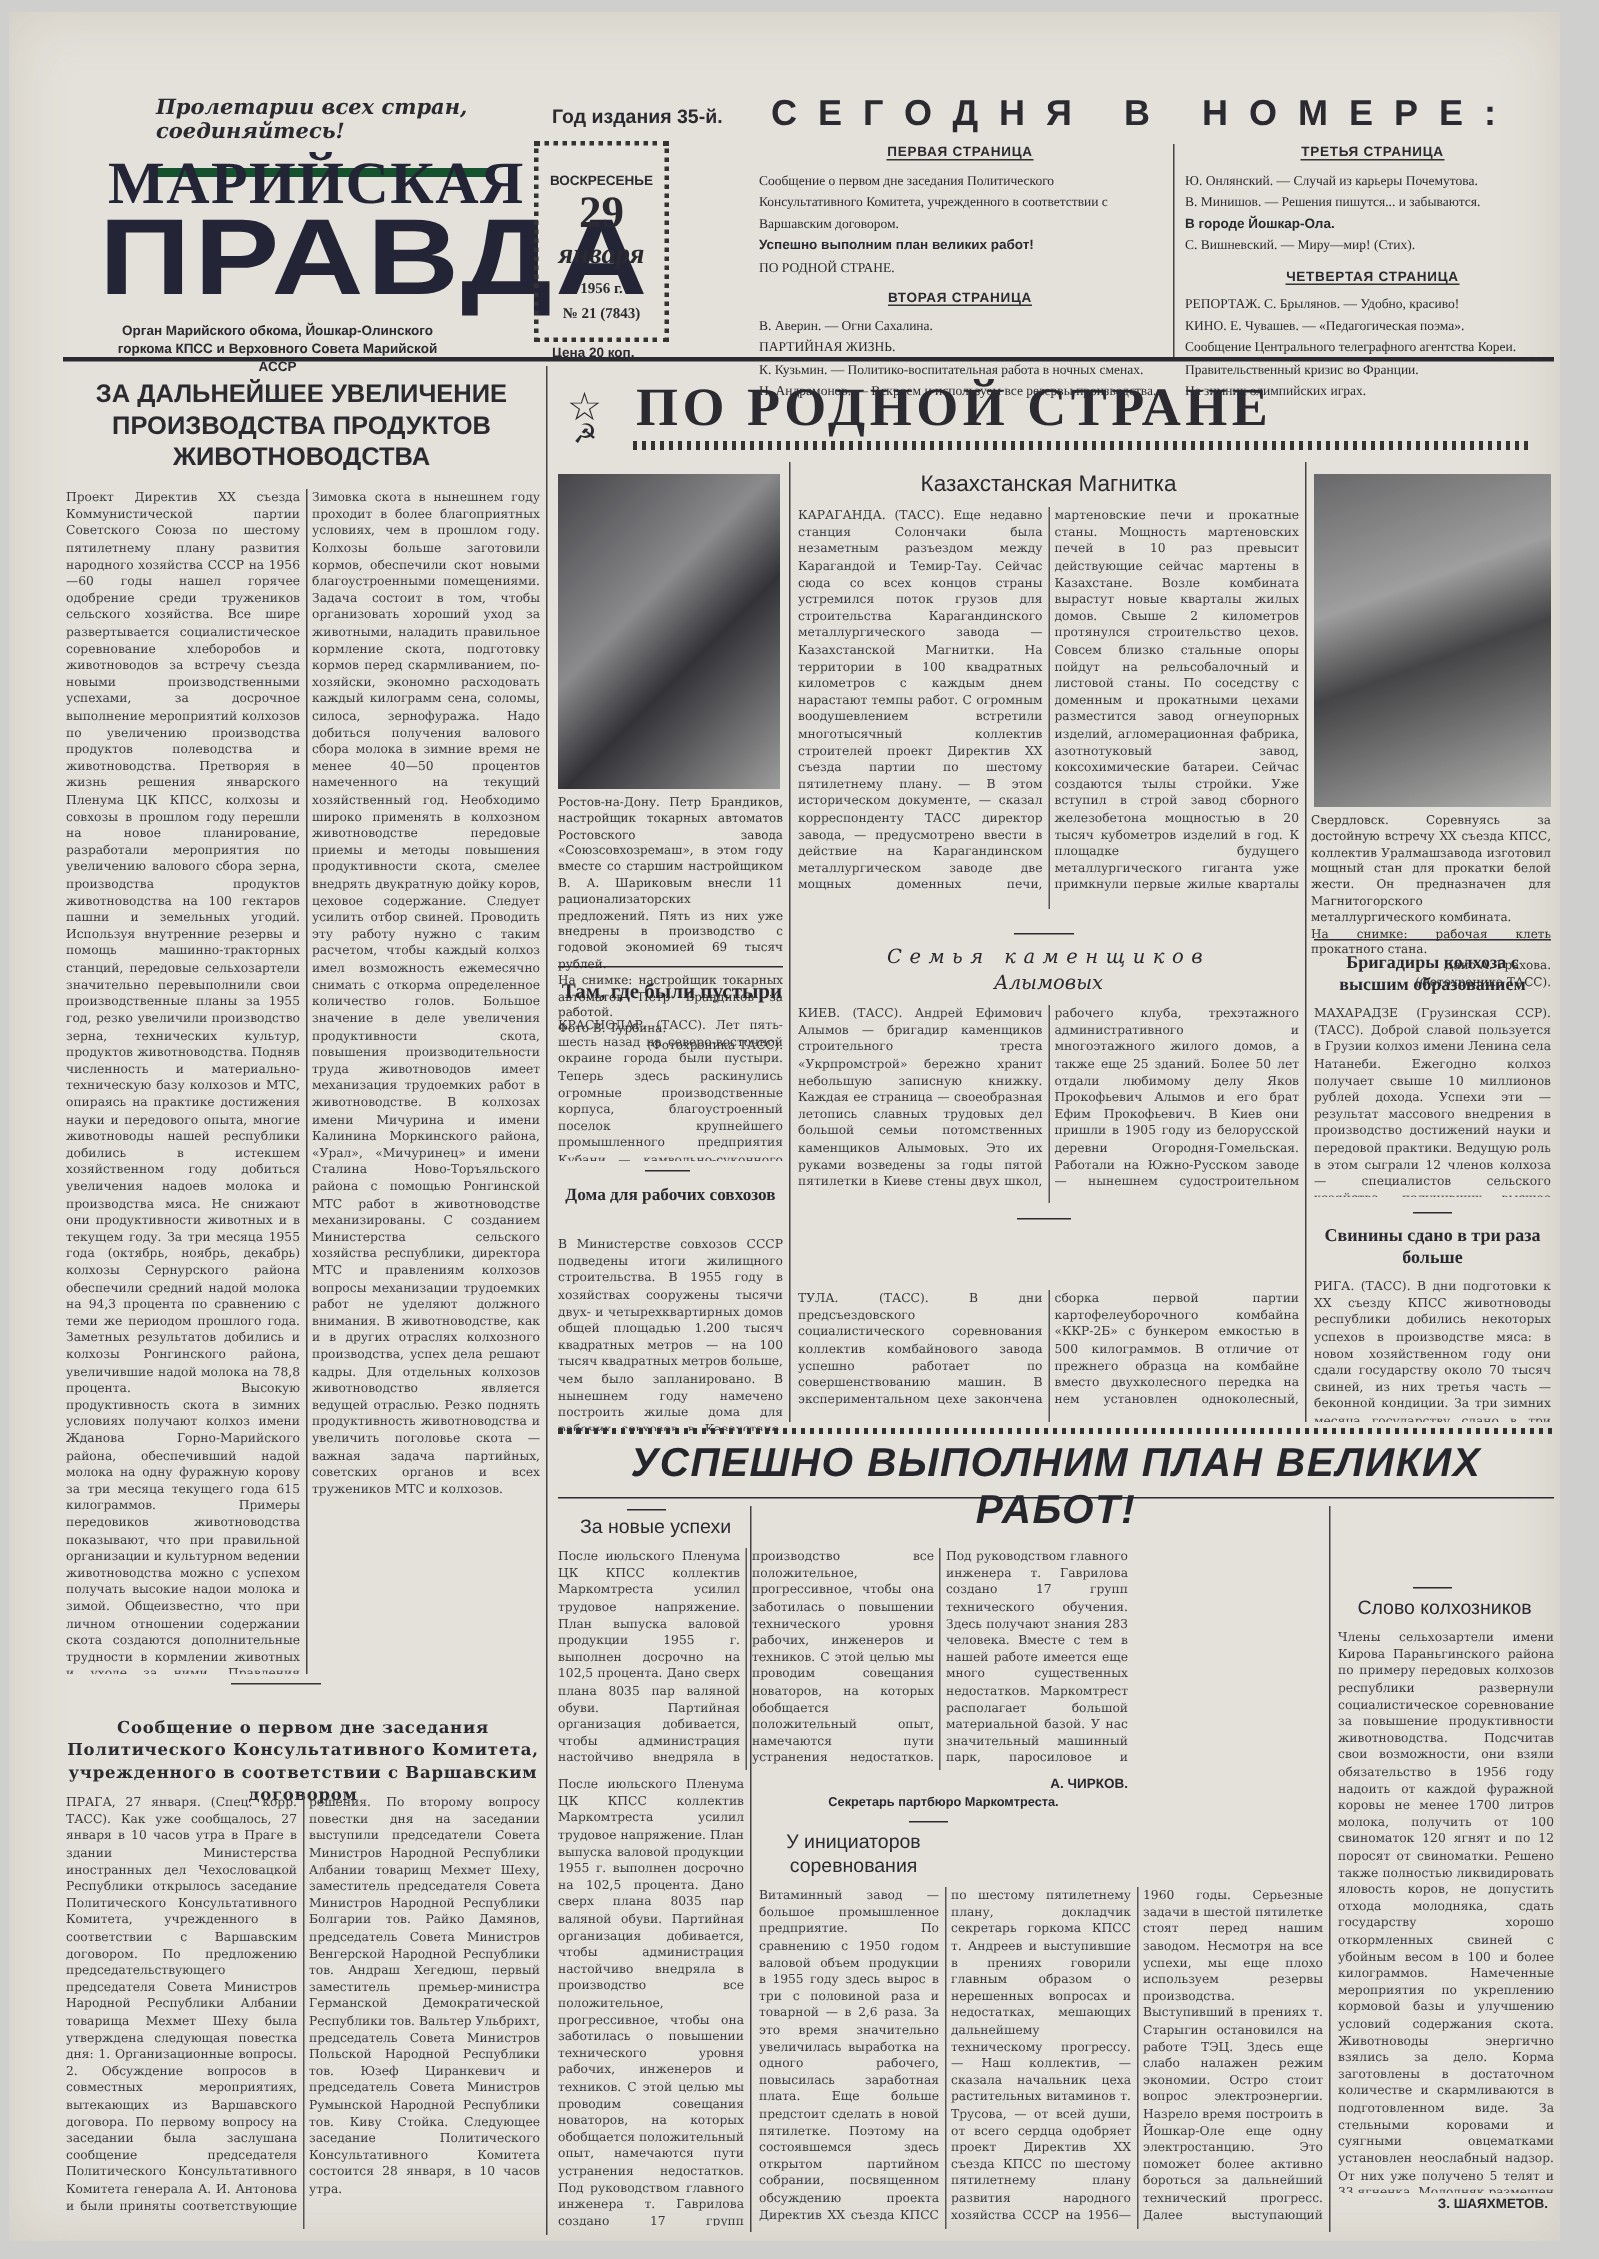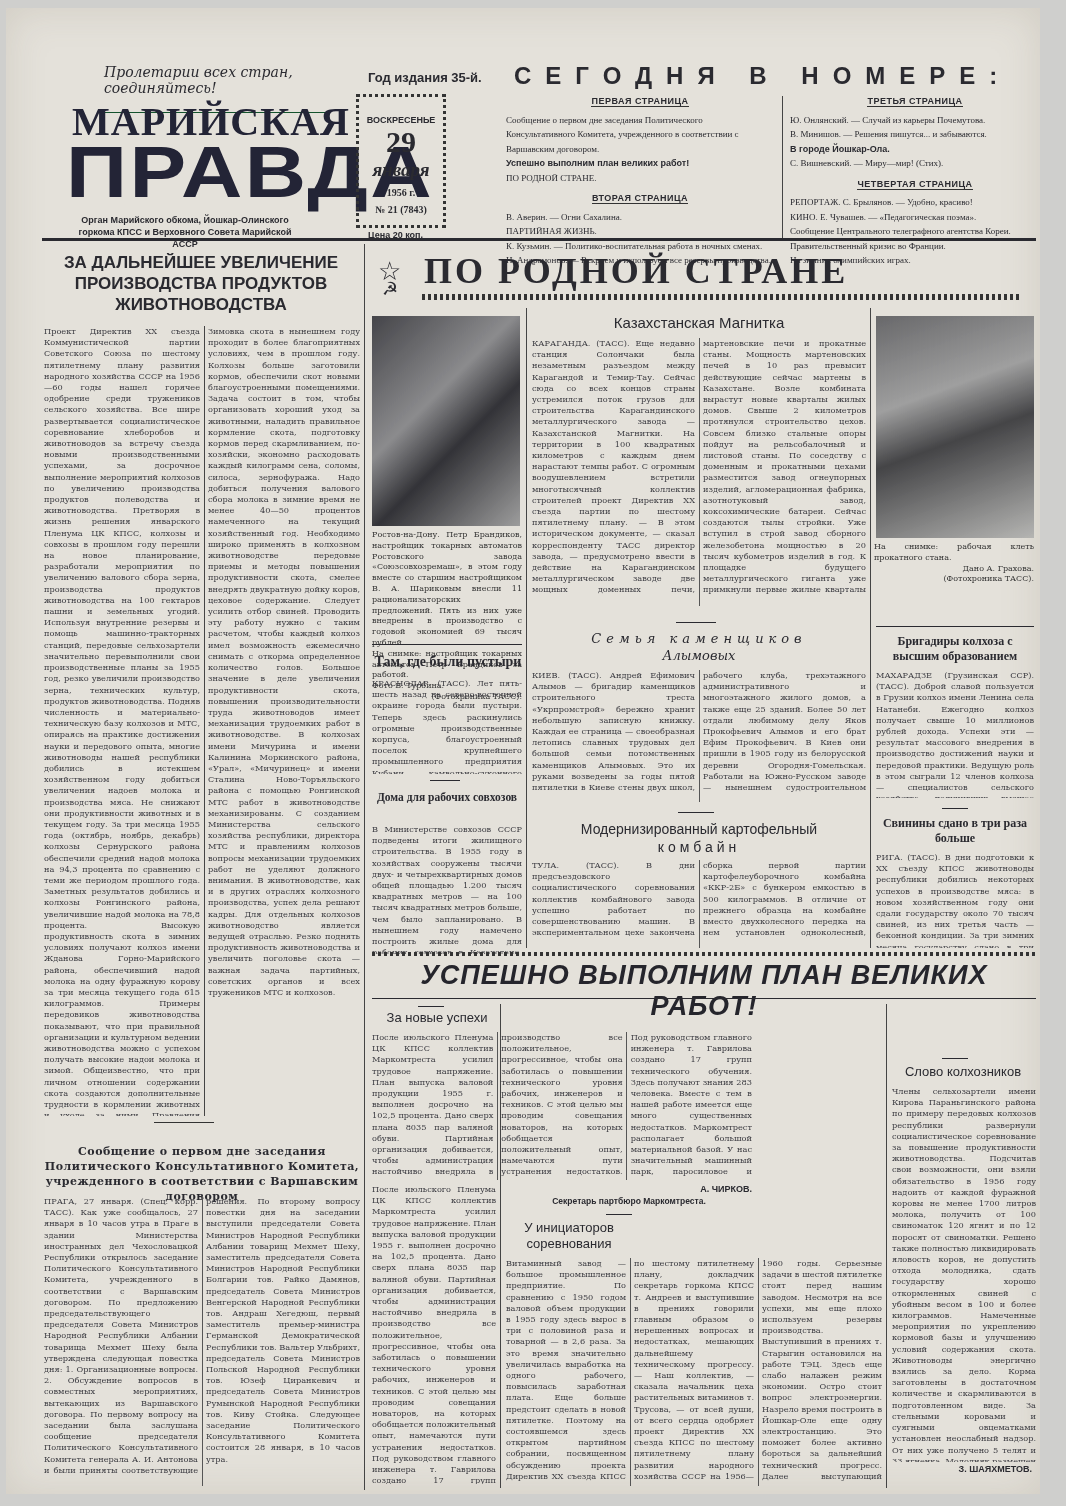--- a/index.html
+++ b/index.html
@@ -1,19 +1,19 @@
 <!DOCTYPE html>
 <html><head>
 <meta charset="utf-8">
 <style>
   html,body{margin:0;padding:0;}
   body{width:1066px;height:1506px;background:#cfcfcd;overflow:hidden;font-family:"DejaVu Serif",serif;}
   .sheet{position:absolute;left:6px;top:8px;width:1034px;height:1486px;background:#e4e1da;color:#2a2a30;box-shadow:inset 0 0 40px rgba(120,110,90,.18);}
   .abs{position:absolute;}
-  .slogan{left:98px;top:56px;font-style:italic;font-weight:normal;font-size:14px;border-bottom:1px solid #14532d;padding-bottom:16px;width:225px;font-family:"DejaVu Serif",serif;}
+  .slogan{left:98px;top:56px;font-style:italic;font-weight:bold;font-size:14px;border-bottom:6px solid #14532d;padding-bottom:16px;width:225px;font-family:"DejaVu Serif",serif;}
   .year{left:362px;top:62px;font-size:13px;font-family:"Liberation Sans",sans-serif;font-weight:bold;}
   .title1{left:66px;top:90px;font-size:40px;font-family:"Liberation Serif",serif;font-weight:bold;letter-spacing:1px;color:#232436;}
   .title2{left:60px;top:128px;font-size:72px;font-family:"Liberation Sans",sans-serif;font-weight:900;letter-spacing:2px;color:#232436;line-height:72px;transform:scaleX(1.18);transform-origin:left;}
   .organ{left:68px;top:206px;font-size:9px;font-family:"Liberation Sans",sans-serif;font-weight:bold;text-align:center;width:222px;line-height:12px;}
   .datebox{left:350px;top:86px;width:84px;height:128px;border:3px dotted #333;text-align:center;font-family:"Liberation Serif",serif;}
   .datebox .dow{font-size:9px;font-weight:bold;margin-top:18px;font-family:"Liberation Sans",sans-serif;}
   .datebox .day{font-size:30px;font-weight:bold;line-height:34px;}
   .datebox .mon{font-size:19px;font-style:italic;font-weight:bold;}
   .datebox .yr{font-size:10px;font-weight:bold;margin-top:6px;}
   .datebox .num{font-size:10px;font-weight:bold;margin-top:6px;}
@@ -114,29 +114,26 @@
   <div class="abs body" style="left:526px;top:330px;width:334px;height:268px;column-count:2;column-gap:8px;column-rule:1px solid #555;">КАРАГАНДА. (ТАСС). Еще недавно станция Солончаки была незаметным разъездом между Карагандой и Темир-Тау. Сейчас сюда со всех концов страны устремился поток грузов для строительства Карагандинского металлургического завода — Казахстанской Магнитки. На территории в 100 квадратных километров с каждым днем нарастают темпы работ. С огромным воодушевлением встретили многотысячный коллектив строителей проект Директив XX съезда партии по шестому пятилетнему плану. — В этом историческом документе, — сказал корреспонденту ТАСС директор завода, — предусмотрено ввести в действие на Карагандинском металлургическом заводе две мощных доменных печи, мартеновские печи и прокатные станы. Мощность мартеновских печей в 10 раз превысит действующие сейчас мартены в Казахстане. Возле комбината вырастут новые кварталы жилых домов. Свыше 2 километров протянулся строительство цехов. Совсем близко стальные опоры пойдут на рельсобалочный и листовой станы. По соседству с доменным и прокатными цехами разместится завод огнеупорных изделий, агломерационная фабрика, азотнотуковый завод, коксохимические батареи. Сейчас создаются тылы стройки. Уже вступил в строй завод сборного железобетона мощностью в 20 тысяч кубометров изделий в год. К площадке будущего металлургического гиганта уже примкнули первые жилые кварталы социалистического города. В многоэтажные благоустроенные дома въехали сотни семей строителей. Скоро они получат новый кинотеатр, больницу, детский сад, ясли. В этом году будет закончено сооружение комбината производственных предприятий, начнется строительство вспомогательных цехов. Обсудив проект шестого пятилетнего плана, строители приняли новые обязательства. Решено досрочно, ко дню открытия XX съезда партии, сдать в эксплуатацию завод шлакоблочных камней и кислородную станцию, завершить основные работы на сооружении ремонтно-механического завода.</div>
   <div class="abs rule" style="left:670px;top:614px;width:40px;height:1px;"></div>
 
   <div class="abs" style="left:526px;top:622px;width:334px;text-align:center;font-family:'DejaVu Serif',serif;font-size:13px;line-height:17px;">
     <div class="cs">Семья каменщиков</div>
     <div style="font-style:italic;">Алымовых</div>
   </div>
   <div class="abs body" style="left:526px;top:662px;width:334px;height:132px;column-count:2;column-gap:8px;column-rule:1px solid #555;">КИЕВ. (ТАСС). Андрей Ефимович Алымов — бригадир каменщиков строительного треста «Укрпромстрой» бережно хранит небольшую записную книжку. Каждая ее страница — своеобразная летопись славных трудовых дел большой семьи потомственных каменщиков Алымовых. Это их руками возведены за годы пятой пятилетки в Киеве стены двух школ, рабочего клуба, трехэтажного административного и многоэтажного жилого домов, а также еще 25 зданий. Более 50 лет отдали любимому делу Яков Прокофьевич Алымов и его брат Ефим Прокофьевич. В Киев они пришли в 1905 году из белорусской деревни Огородня-Гомельская. Работали на Южно-Русском заводе — нынешнем судостроительном заводе «Ленинская кузница». Любовь к профессии каменщика старшие Алымовы передали своим детям. Добрая слава идет о передовых строителях Андрее, Даниле, Михаиле Алымовых. Специальностью каменщика овладели также племянники Алымовых — Владимир Бобров и Дмитрий Кушниров. Семья каменщиков Алымовых имеет уже на своем счету 100 новых зданий.</div>
   <div class="abs rule" style="left:672px;top:804px;width:36px;height:1px;"></div>
 
-  <div class="abs" style="left:526px;top:812px;width:334px;text-align:center;font-family:'Liberation Sans',sans-serif;font-size:14px;line-height:18px;">
-    <div>Модернизированный картофельный</div>
-    <div style="letter-spacing:4px;">комбайн</div>
-  </div>
   <div class="abs body" style="left:526px;top:852px;width:334px;height:88px;column-count:2;column-gap:8px;column-rule:1px solid #555;">ТУЛА. (ТАСС). В дни предсъездовского социалистического соревнования коллектив комбайнового завода успешно работает по совершенствованию машин. В экспериментальном цехе закончена сборка первой партии картофелеуборочного комбайна «ККР-2Б» с бункером емкостью в 500 килограммов. В отличие от прежнего образца на комбайне вместо двухколесного передка на нем установлен одноколесный, облегчающий ход машины в междурядьях. Трудоемкий ручной подъем бункера заменен гидравлическим. В экспериментальном цехе на сборку начали поступать также детали комбайна с обычным бункером объемом 250 килограммов.</div>
   <div class="abs vline" style="left:864px;top:300px;height:640px;"></div>
 
   <div class="abs photo" style="left:870px;top:308px;width:158px;height:222px;background:linear-gradient(160deg,#6a6a6c,#9c9c9c 35%,#4a4a4c 55%,#b0b0ae);"></div>
   <div class="abs caption" style="left:868px;top:534px;width:160px;">
+    <div>Свердловск. Соревнуясь за достойную встречу XX съезда КПСС, коллектив Уралмашзавода изготовил мощный стан для прокатки белой жести. Он предназначен для Магнитогорского металлургического комбината.</div>
     <div>На снимке: рабочая клеть прокатного стана.</div>
     <div style="text-align:right;">Дано А. Грахова.</div>
     <div style="text-align:right;">(Фотохроника ТАСС).</div>
   </div>
   <div class="abs rule" style="left:870px;top:618px;width:158px;height:1px;"></div>
 
   <div class="abs hl" style="left:868px;top:626px;width:162px;font-size:12px;font-family:'Liberation Serif',serif;line-height:15px;">Бригадиры колхоза с высшим образованием</div>
   <div class="abs body" style="left:870px;top:662px;width:158px;height:128px;">МАХАРАДЗЕ (Грузинская ССР). (ТАСС). Доброй славой пользуется в Грузии колхоз имени Ленина села Натанеби. Ежегодно колхоз получает свыше 10 миллионов рублей дохода. Успехи эти — результат массового внедрения в производство достижений науки и передовой практики. Ведущую роль в этом сыграли 12 членов колхоза — специалистов сельского хозяйства, получивших высшее образование без отрыва от производства, и 20 колхозников — заочников вузов. Теперь в колхозе все бригадиры имеют высшее образование.</div>
   <div class="abs rule" style="left:936px;top:800px;width:26px;height:1px;"></div>
 

